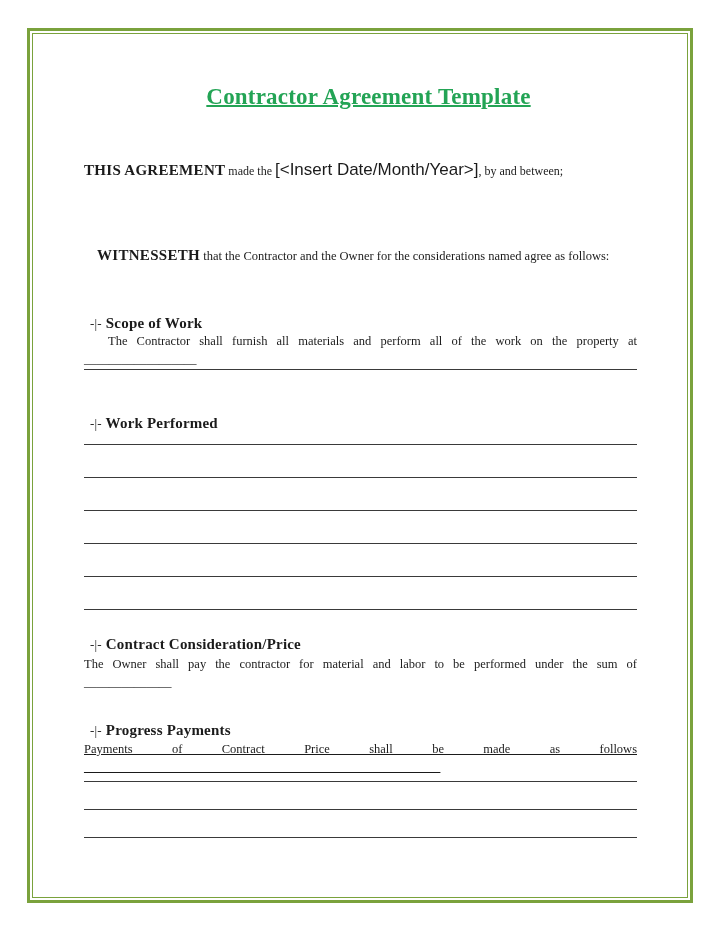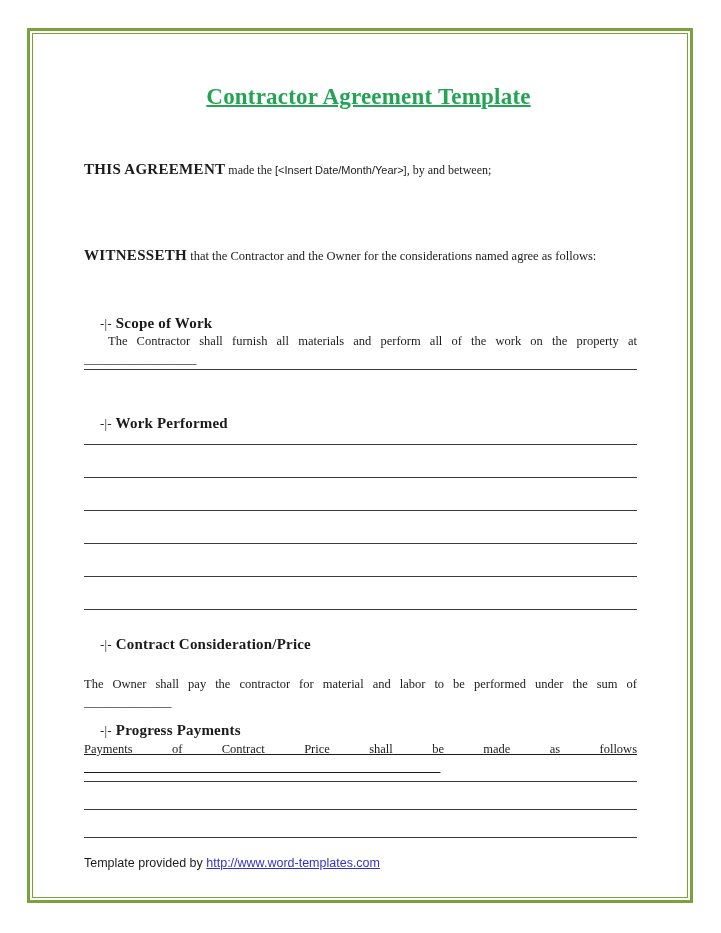--- a/index.html
+++ b/index.html
@@ -14,37 +14,37 @@
 
   .content{position:absolute;left:84px;top:0;width:553px;height:933px;}
 
   .doc-title{position:absolute;top:84px;left:8px;width:100%;text-align:center;
              font-size:23px;font-weight:bold;letter-spacing:.2px;
              color:var(--green,#23A455);
              text-decoration:underline;text-decoration-thickness:2px;}
 
   .intro{position:absolute;top:160px;left:0;width:100%;line-height:19px;font-size:12px;}
   .lead{font-size:15px;font-weight:bold;letter-spacing:.3px;}
-  .sans{font-family:"Liberation Sans","DejaVu Sans",sans-serif;font-size:11px;}
+  .sans{font-family:"Liberation Sans","DejaVu Sans",sans-serif;font-size:17px;}
   .parties{display:block;text-align:justify;line-height:20px;}
 
-  .witnesseth{position:absolute;top:247px;left:0;width:100%;font-size:12.5px;}
+  .witnesseth{position:absolute;top:247px;left:13px;width:100%;font-size:12.5px;}
   .witnesseth .lead{font-size:15px;}
 
-  .sec-heading{position:absolute;left:16px;font-size:15px;font-weight:bold;letter-spacing:.2px;}
+  .sec-heading{position:absolute;left:6px;font-size:15px;font-weight:bold;letter-spacing:.2px;}
   .sec-heading .bullet{font-weight:normal;font-size:13px;}
   .h-scope{top:315px;}
   .h-work{top:415px;}
   .h-price{top:636px;}
   .h-progress{top:722px;}
 
   .body-text{position:absolute;left:0;width:100%;font-size:12.5px;line-height:18px;
              text-align:justify;word-spacing:1.5px;}
   .scope-body{top:332px;text-indent:24px;}
-  .price-body{top:655px;margin-top:20px;}
+  .price-body{top:655px;}
   .progress-body{top:740px;word-spacing:1px;text-decoration:underline;}
 
   .rule{box-sizing:border-box;border-bottom:1.5px solid #3a3a3a;}
   .scope-rule{position:absolute;top:337px;left:0;width:100%;height:33px;}
   .work-rules{position:absolute;top:412px;left:0;width:100%;}
   .work-rules .rule{height:33px;}
   .progress-rules{position:absolute;top:754px;left:0;width:100%;}
   .progress-rules .rule{height:28px;}
 
   .doc-footer{position:absolute;top:856px;left:0;width:100%;
@@ -100,17 +100,14 @@
     <span class="bullet">-|-</span>
     <span>Progress Payments</span>
   </div>
   <div class="body-text progress-body">Payments of Contract Price shall be made as follows _________________________________________________________</div>
   <div class="progress-rules">
     <div class="rule"></div>
   <div class="rule"></div>
       <div class="rule"></div>
     </div>
 
-  <div class="doc-footer">
-    <span>Template provided by </span><a href="#">http://www.word-templates.com</a>
-  </div>
 
 </div>
 
 </body></html>

